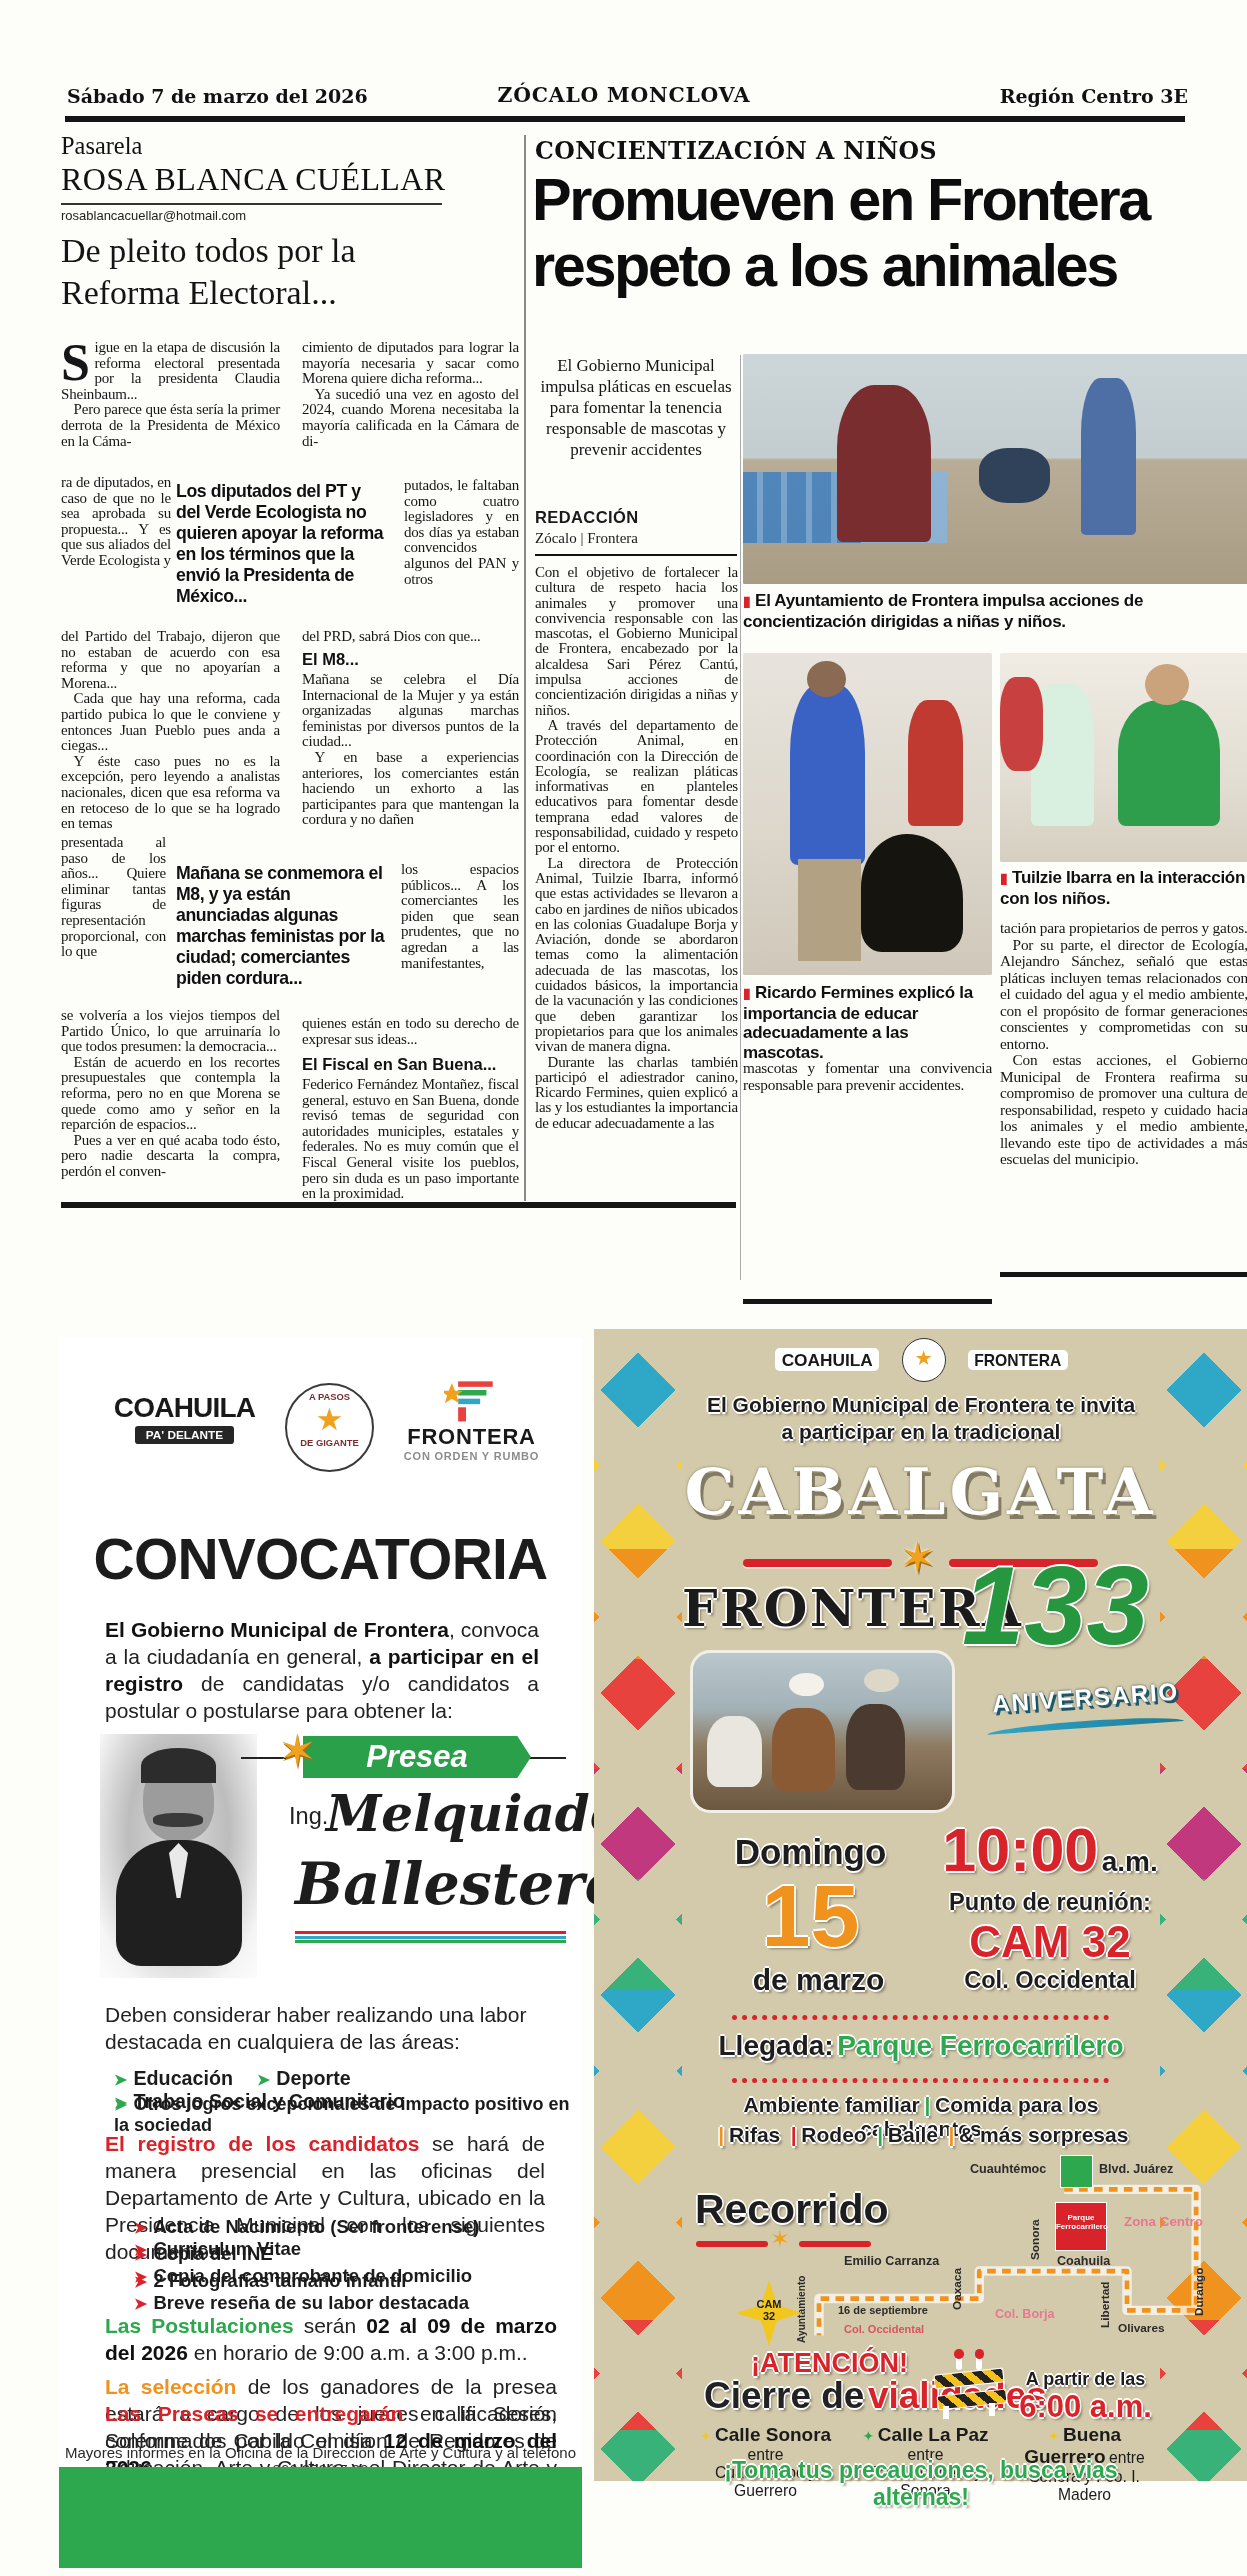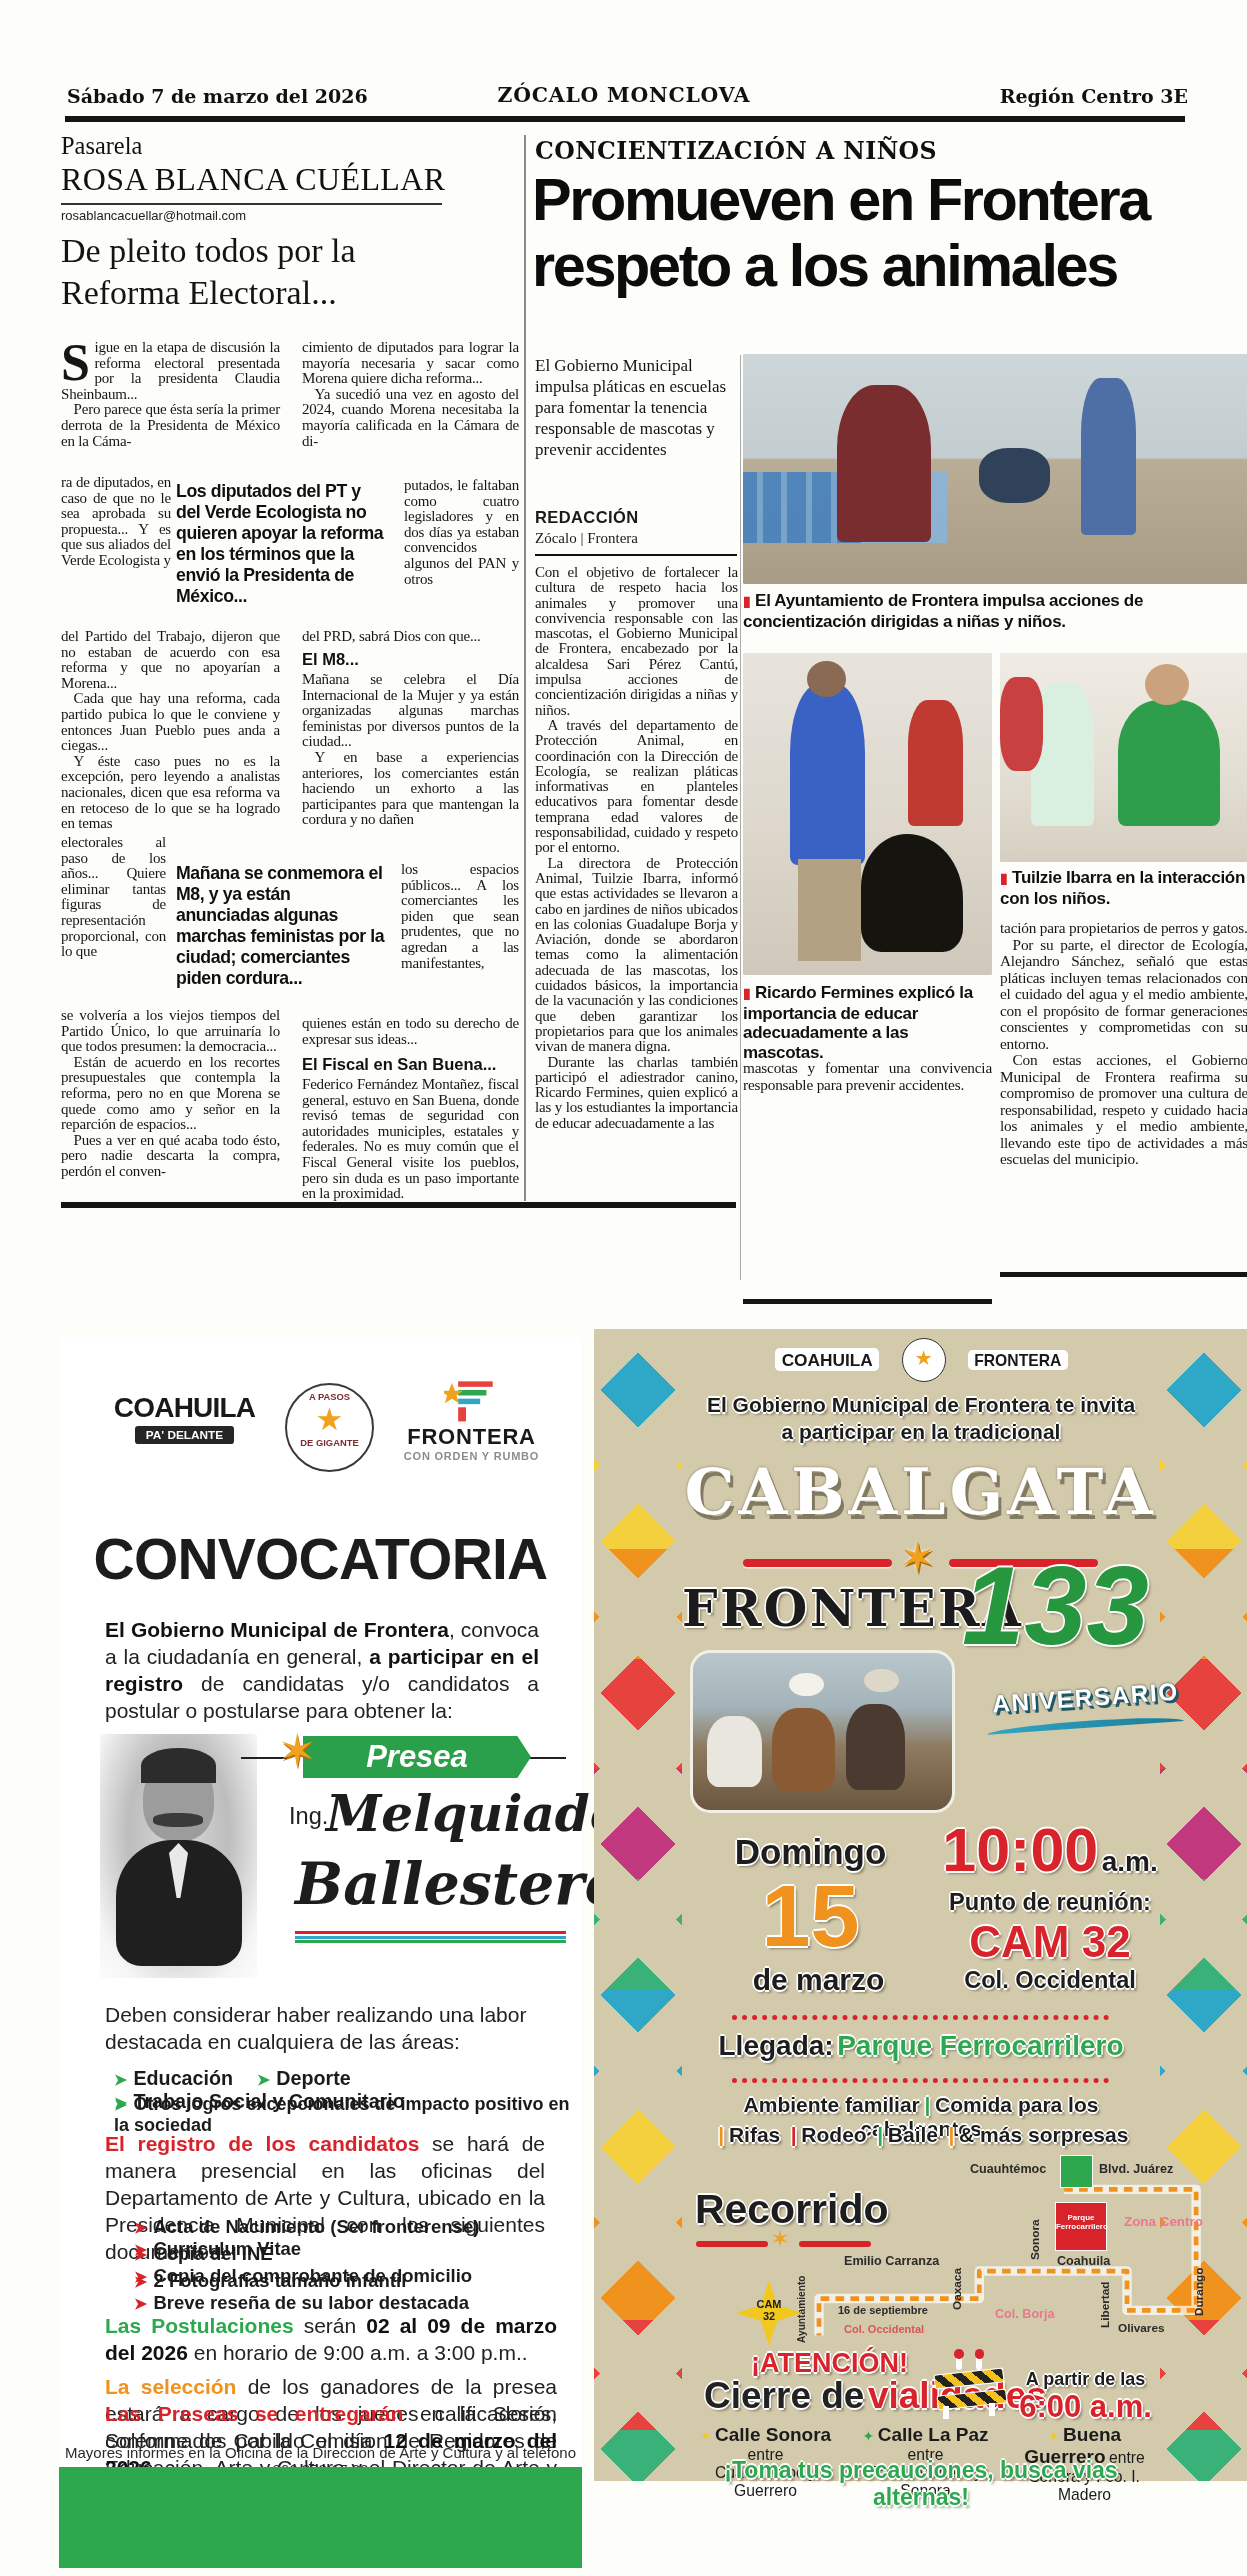--- a/index.html
+++ b/index.html
@@ -100,21 +100,21 @@
   </div>
   <div class="a body-t" style="left:61px;top:475px;width:110px;">
     <p class="noind">ra de diputados, en caso de que no le sea aprobada su propuesta... Y es que sus aliados del Verde Ecologista y</p>
   </div>
   <div class="a body-t" style="left:61px;top:629px;width:219px;">
     <p class="noind">del Partido del Trabajo, dijeron que no estaban de acuerdo con esa reforma y que no apoyarían a Morena...</p>
     <p>Cada que hay una reforma, cada partido pubica lo que le conviene y entonces Juan Pueblo pues anda a ciegas...</p>
     <p>Y éste caso pues no es la excepción, pero leyendo a analistas nacionales, dicen que esa reforma va en retoceso de lo que se ha logrado en temas</p>
   </div>
   <div class="a body-t" style="left:61px;top:835px;width:105px;">
-    <p class="noind">electorales al paso de los años... Quiere eliminar tantas figuras de representación proporcional, con lo que</p>
+    <p class="noind">presentada al paso de los años... Quiere eliminar tantas figuras de representación proporcional, con lo que</p>
   </div>
   <div class="a body-t" style="left:61px;top:1008px;width:219px;height:189px;overflow:hidden;">
     <p class="noind">se volvería a los viejos tiempos del Partido Único, lo que arruinaría lo que todos presumen: la democracia...</p>
     <p>Están de acuerdo en los recortes presupuestales que contempla la reforma, pero no en que Morena se quede como amo y señor en la reparción de espacios...</p>
     <p>Pues a ver en qué acaba todo ésto, pero nadie descarta la compra, perdón el conven-</p>
   </div>
 
   <div class="a body-t" style="left:302px;top:340px;width:217px;">
     <p class="noind">cimiento de diputados para lograr la mayoría necesaria y sacar como Morena quiere dicha reforma...</p>
     <p>Ya sucedió una vez en agosto del 2024, cuando Morena necesitaba la mayoría calificada en la Cámara de di-</p>
@@ -142,21 +142,21 @@
   </div>
 
   <div class="a pq" style="left:176px;top:481px;width:209px;">Los diputados del PT y del Verde Ecologista no quieren apoyar la reforma en los términos que la envió la Presidenta de México...</div>
   <div class="a pq" style="left:176px;top:863px;width:211px;">Mañana se conmemora el M8, y ya están anunciadas algunas marchas feministas por la ciudad; comerciantes piden cordura...</div>
 
   <div class="a kicker" style="left:535px;top:137px;">CONCIENTIZACIÓN A NIÑOS</div>
   <div class="a headline" style="left:532px;top:167px;width:723px;">
     <div>Promueven en Frontera</div>
     <div>respeto a los animales</div>
   </div>
-  <div class="a deck" style="left:535px;top:355px;width:202px;">El Gobierno Municipal impulsa pláticas en escuelas para fomentar la tenencia responsable de mascotas y prevenir accidentes</div>
+  <div class="a deck" style="left:535px;top:355px;width:202px;text-align:center;">El Gobierno Municipal impulsa pláticas en escuelas para fomentar la tenencia responsable de mascotas y prevenir accidentes</div>
   <div class="a byline" style="left:535px;top:508px;">REDACCIÓN</div>
   <div class="a credit" style="left:535px;top:530px;">Zócalo | Frontera</div>
   <div class="a" style="left:535px;top:554px;width:202px;height:2.4px;background:#111;"></div>
   <div class="a nbody" style="left:535px;top:565px;width:203px;height:634px;overflow:hidden;">
     <p class="noind">Con el objetivo de fortalecer la cultura de respeto hacia los animales y promover una convivencia responsable con las mascotas, el Gobierno Municipal de Frontera, encabezado por la alcaldesa Sari Pérez Cantú, impulsa acciones de concientización dirigidas a niñas y niños.</p>
     <p>A través del departamento de Protección Animal, en coordinación con la Dirección de Ecología, se realizan pláticas informativas en planteles educativos para fomentar desde temprana edad valores de responsabilidad, cuidado y respeto por el entorno.</p>
     <p>La directora de Protección Animal, Tuilzie Ibarra, informó que estas actividades se llevaron a cabo en jardines de niños ubicados en las colonias Guadalupe Borja y Aviación, donde se abordaron temas como la alimentación adecuada de las mascotas, los cuidados básicos, la importancia de la vacunación y las condiciones que deben garantizar los propietarios para que los animales vivan de manera digna.</p>
     <p>Durante las charlas también participó el adiestrador canino, Ricardo Fermines, quien explicó a las y los estudiantes la importancia de educar adecuadamente a las</p>
   </div>
 

